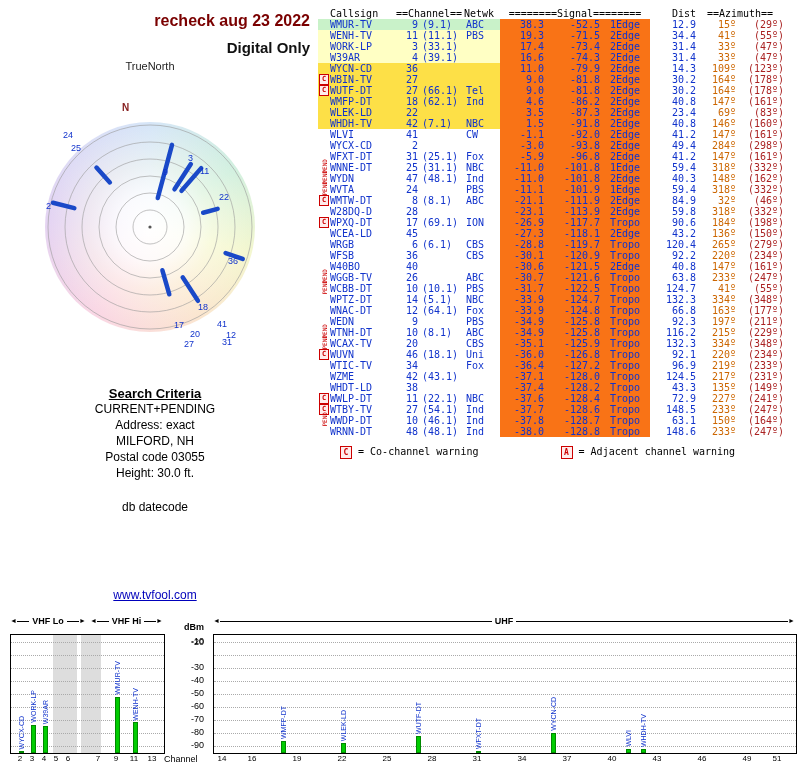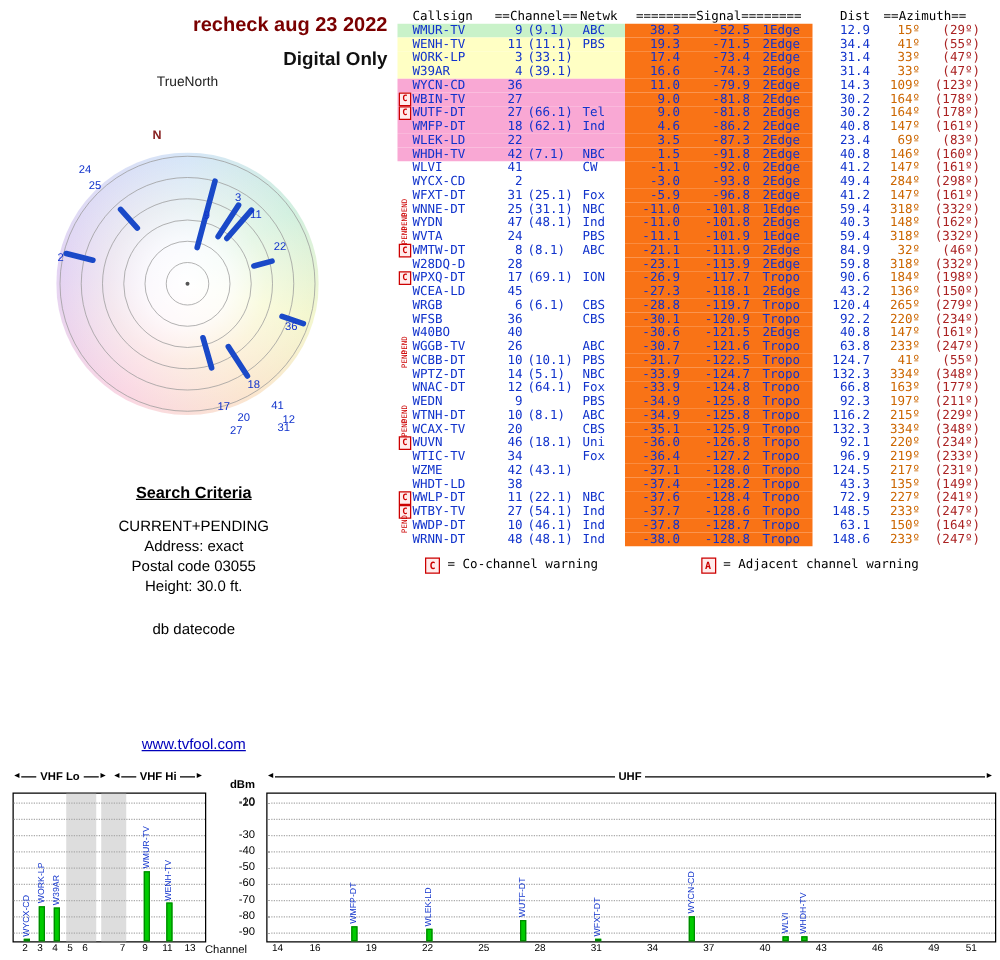--- a/index.html
+++ b/index.html
@@ -12,21 +12,21 @@
 
   #polar{position:absolute;left:0;top:56px;width:300px;height:320px}
   .truenorth{position:absolute;top:4px;left:0;width:300px;text-align:center;font-size:11px;color:#222}
   #polar-bg{position:absolute;left:45px;top:66px;width:210px;height:210px;border-radius:50%;
     background:
       radial-gradient(circle,#ffffff 0%,rgba(255,255,255,.85) 22%,rgba(255,255,240,.45) 42%,rgba(255,255,255,0) 68%),
       conic-gradient(from 0deg,#d6e6f8 0deg,#d2f0e0 55deg,#f4f7cf 105deg,#fbe6cf 150deg,#fad7e4 210deg,#e4d4f3 275deg,#d6e6f8 360deg);}
   #polar-svg{position:absolute;left:0;top:21px}
 
   #search{position:absolute;left:0;top:386px;width:310px;text-align:center;font-size:12px}
-  .search-h{font-size:13px;font-weight:bold;text-decoration:underline;margin-bottom:12px}
+  .search-h{font-size:13px;font-weight:bold;text-decoration:underline;}
   .sline{line-height:16px}
   .dbblock{margin-top:18px}
 
   #link-wrap{position:absolute;left:0;top:588px;width:310px;text-align:center;font-size:12px}
   #link-wrap a{color:#0000bb;text-decoration:underline;cursor:pointer}
 
   
   #tbl{position:absolute;left:318px;top:8px;width:474px;font-family:"DejaVu Sans Mono",monospace;font-size:10px;color:#1133cc}
   #tbl .hline1,#tbl .hline2{height:11px;line-height:11px;color:#000;white-space:nowrap}
   #tbl span{display:inline-block;vertical-align:top}
@@ -39,21 +39,21 @@
   .c-call{width:64px}
   .c-real{width:24px;text-align:right}
   .c-virt{width:46px;padding-left:4px;box-sizing:border-box}
   .c-net{width:36px;padding-left:2px;box-sizing:border-box}
   .c-nm{width:44px;text-align:right}
   .c-pwr{width:56px;text-align:right}
   .c-path{width:50px;padding-left:10px;box-sizing:border-box}
   .c-mi{width:46px;text-align:right}
   .c-true{width:40px;text-align:right;color:#cc6600}
   .c-magn{width:48px;text-align:right;color:#aa2222}
-  .bg-green{background:#c9f2c9}.bg-yellow{background:#ffffc4}.bg-pink{background:#f9a8d4}
+  .bg-green{background:#c9f2c9}.bg-yellow{background:#ffffc4}.bg-pink{background:#fde047}
   .flagbox{display:inline-block;width:8px;height:9px;line-height:9px;border:1px solid #cc0000;color:#cc0000;background:#ffecec;font-size:7px;text-align:center;font-weight:bold}
   .pend{display:inline-block;color:#cc0000;font-size:6px;transform:rotate(-90deg);width:12px}
   .legend{margin-top:9px;color:#000;font-size:10px;padding-left:22px;font-family:"DejaVu Sans Mono",monospace}
   .legend .lbox{width:10px;height:11px;line-height:11px;font-size:8px}
   .legend .gap{display:inline-block;width:70px}
 
   
   #chart{position:absolute;left:0;top:614px;width:800px;height:154px;font-size:8px;color:#000}
   .panel{position:absolute;top:20px;height:118px;border:1px solid #000;background:#fff}
   #panel-vhf{left:10px;width:153px}
@@ -115,20 +115,21 @@
       <text x="190" y="260" fill="#1133cc" font-size="9" font-family="Liberation Sans, sans-serif">20</text>
       <text x="184" y="270" fill="#1133cc" font-size="9" font-family="Liberation Sans, sans-serif">27</text>
       <text x="122" y="34" fill="#882222" font-size="10" font-weight="bold" font-family="Liberation Sans, sans-serif">N</text>
     </svg>
 </div>
 
 <div id="search">
   <div class="search-h">Search Criteria</div>
   <div class="sline">CURRENT+PENDING</div>
   <div class="sline">Address: exact</div>
+  <div class="sline">MILFORD, NH</div>
   <div class="sline">Postal code 03055</div>
   <div class="sline">Height: 30.0 ft.</div>
   <div class="dbblock">
     <div class="sline">db datecode</div>
   </div>
 </div>
 
 <div id="link-wrap">
   <a href="#">www.tvfool.com</a>
 </div>

